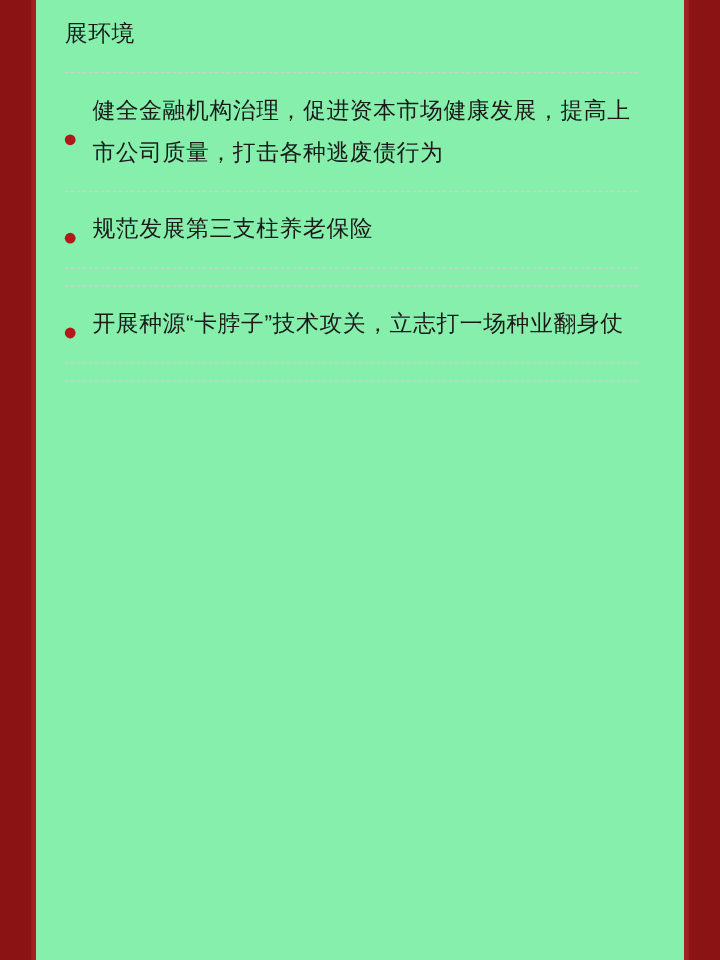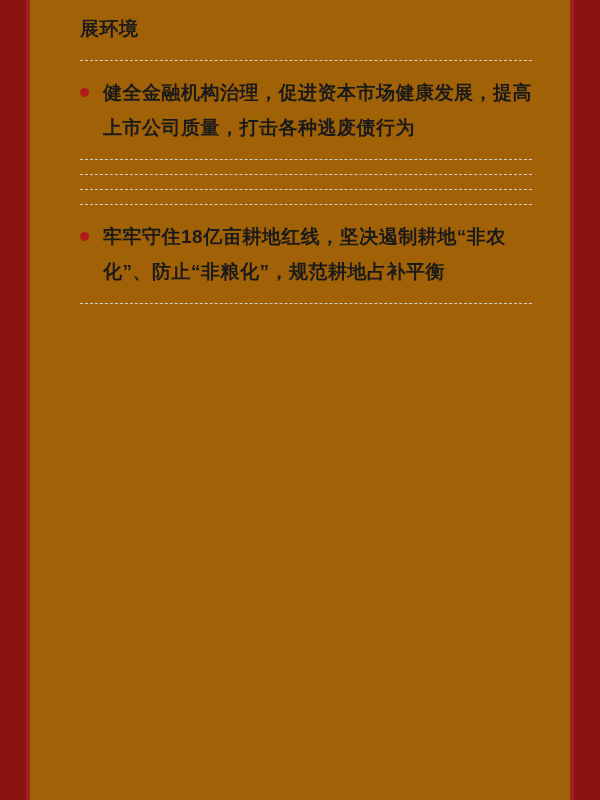--- a/index.html
+++ b/index.html
@@ -46,43 +46,42 @@
     width: 4px;
     background: #a32020;
   }
 
   .content {
     position: absolute;
     left: 30px;
     right: 30px;
     top: 0;
     bottom: 0;
-    background: #a16207;
-    padding: 0 38px 0 50px;
+    background: #86efac;
+    padding: 0 38px 0 24px;
     box-sizing: border-box;
-    font-weight: bold;
   }
 
   .continued-line {
     font-size: 19px;
     color: #1a1a1a;
     line-height: 34px;
     padding-top: 12px;
     letter-spacing: 0.5px;
   }
 
   .sep {
     height: 0;
     border-top: 1px dashed #cfcfcf;
     margin: 14px 0 14px 0;
   }
 
   .item {
     display: flex;
-    align-items: flex-start;
+    align-items: center;
   }
   .bullet {
     flex: 0 0 auto;
     width: 9px;
     height: 9px;
     border-radius: 50%;
     background: #b01a1a;
     margin-top: 13px;
     margin-right: 14px;
   }
@@ -109,31 +108,35 @@
 
     <div class="sep"></div>
 
     <div class="item">
       <span class="bullet"></span>
       <span class="item-text">健全金融机构治理，促进资本市场健康发展，提高上市公司质量，打击各种逃废债行为</span>
     </div>
 
     <div class="sep"></div>
 
-
-    <div class="sep"></div>
-
+    <div class="item">
+      <span class="bullet"></span>
+      <span class="item-text">规范发展第三支柱养老保险</span>
+    </div>
 
     <div class="sep"></div>
 
 
     <div class="sep"></div>
 
     <div class="item">
       <span class="bullet"></span>
-      <span class="item-text">牢牢守住18亿亩耕地红线，坚决遏制耕地“非农化”、防止“非粮化”，规范耕地占补平衡</span>
+      <span class="item-text">开展种源“卡脖子”技术攻关，立志打一场种业翻身仗</span>
     </div>
+
+    <div class="sep"></div>
+
 
     <div class="sep"></div>
 
 
   </div>
 </div>
 
 </body></html>

